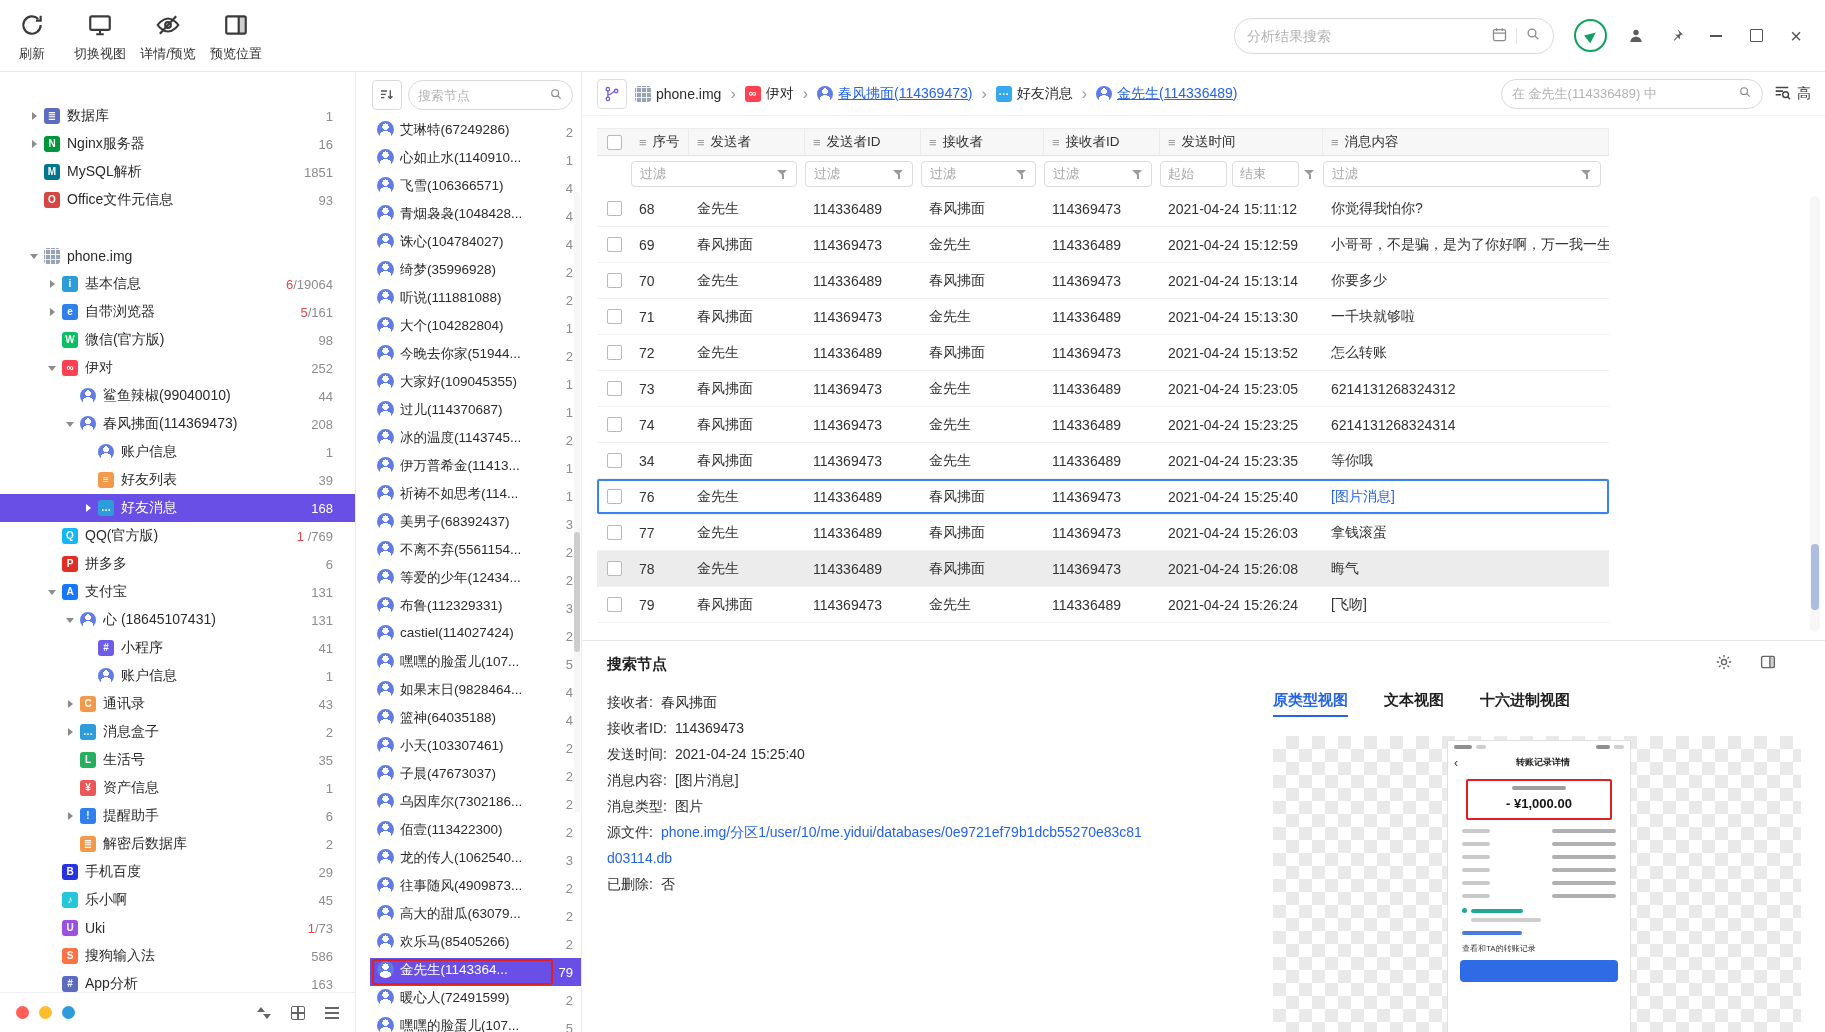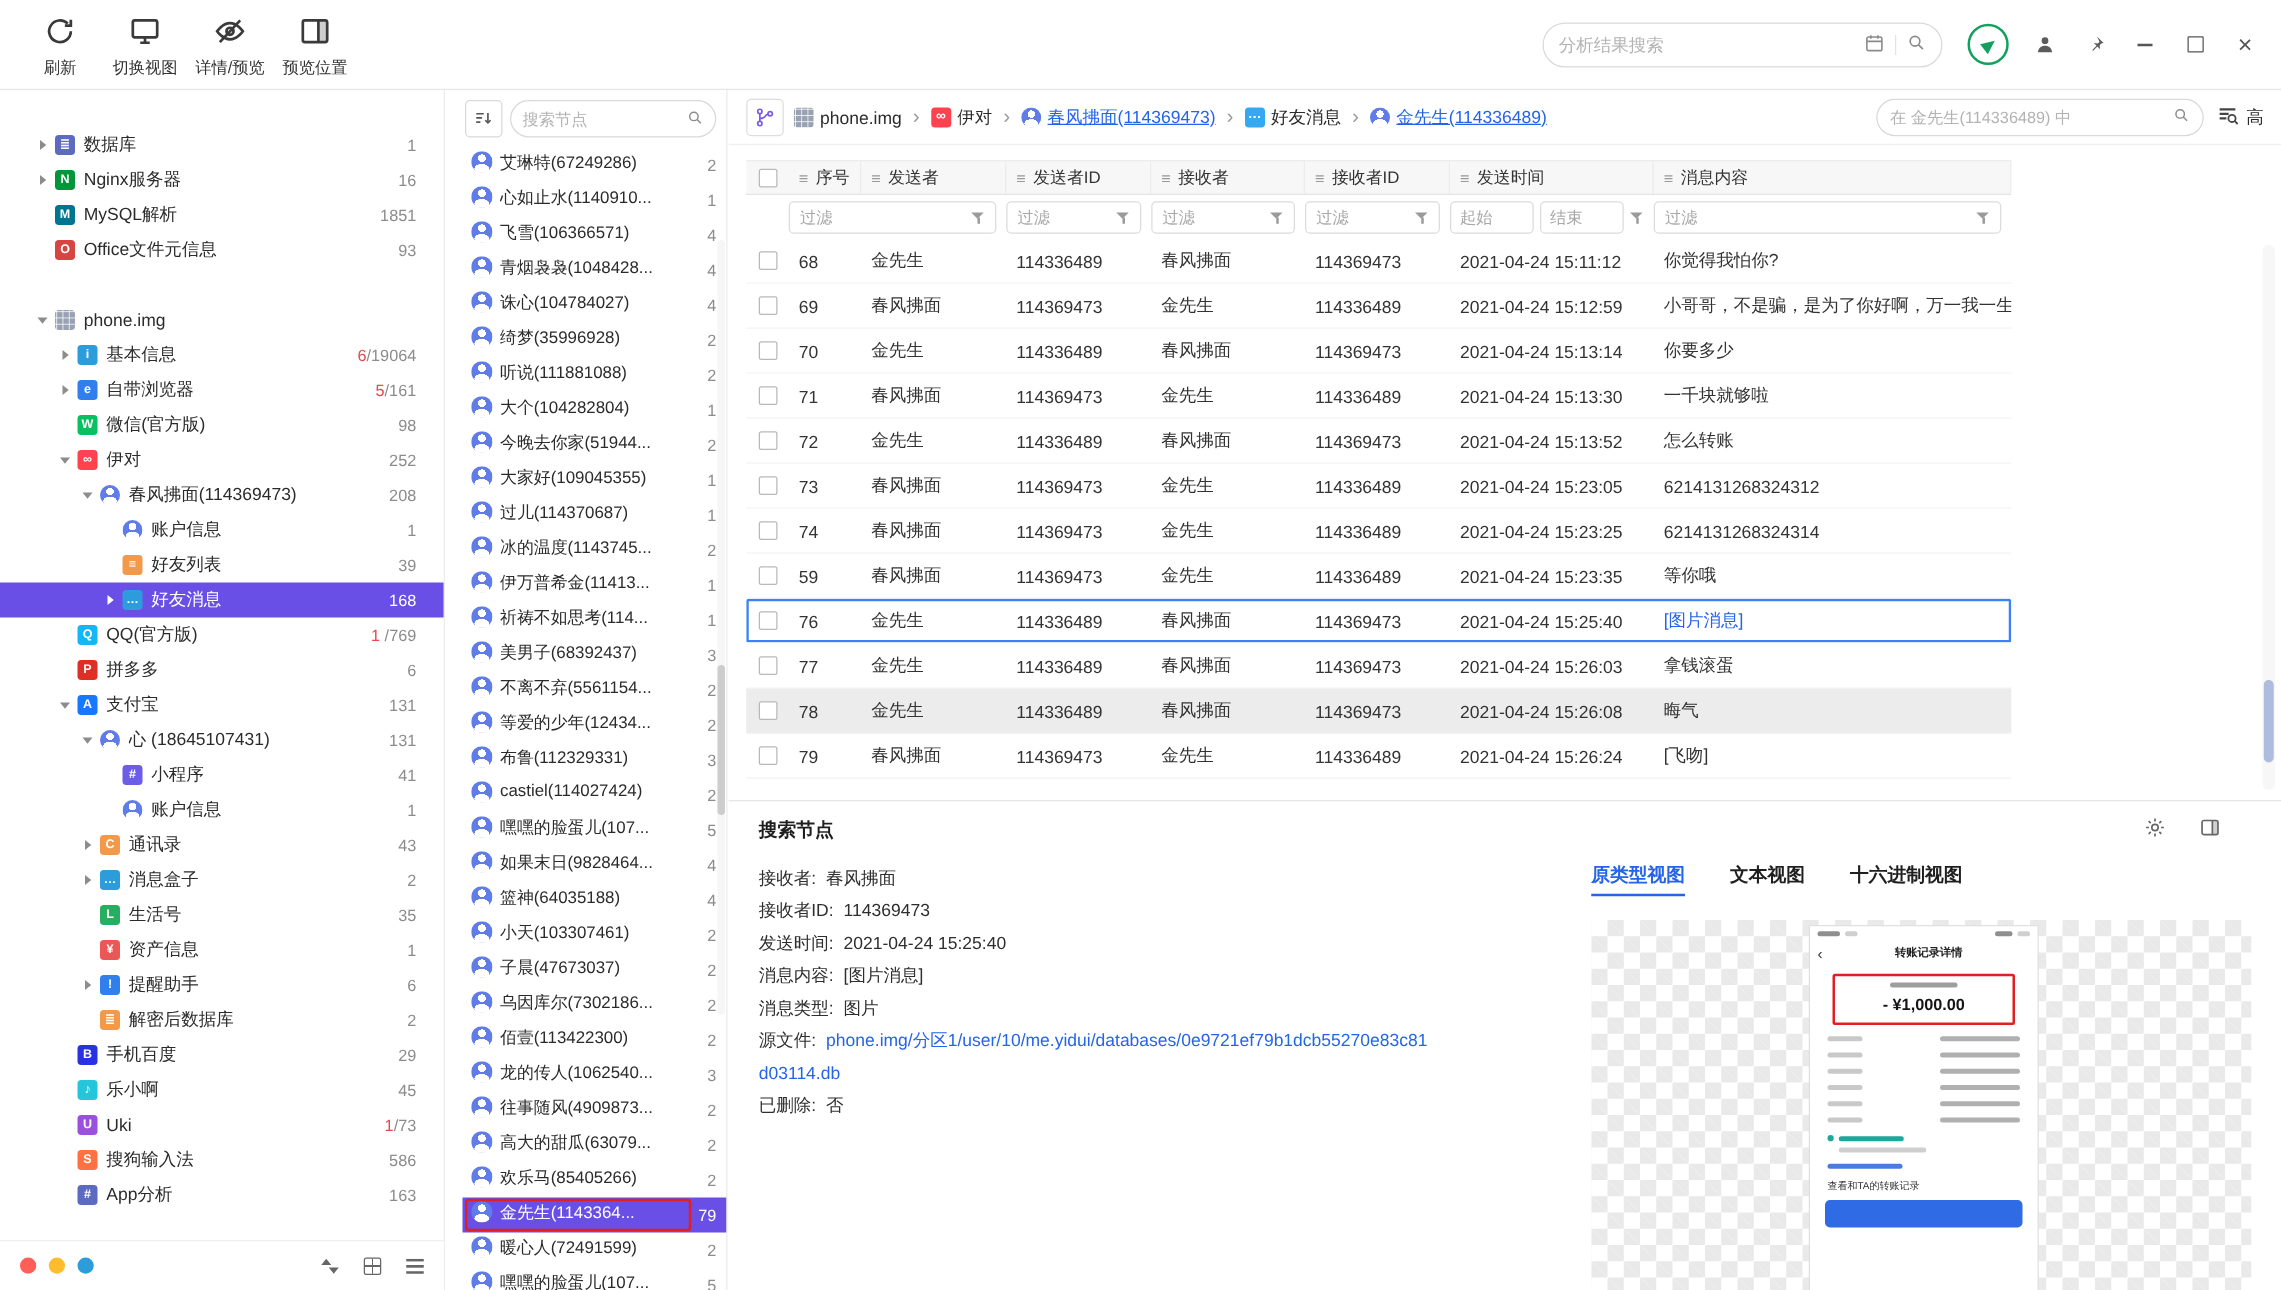--- a/index.html
+++ b/index.html
@@ -1,21 +1,21 @@
 <!DOCTYPE html>
 <html><head>
 <meta charset="utf-8">
 <style>
 *{box-sizing:border-box;margin:0;padding:0}
 html,body{width:1825px;height:1032px}
 body{font-family:"Liberation Sans","DejaVu Sans",sans-serif;background:#fff;color:#262626;overflow:hidden;position:relative;font-size:14px}
 button{font-family:inherit}
 
 .topbar{position:absolute;left:0;top:0;width:1825px;height:72px;border-bottom:1px solid #e7e7e7;display:flex;align-items:center;background:#fff;z-index:6}
-.tb-group{display:flex;align-items:center;padding-left:16px;gap:4px}
+.tb-group{display:flex;align-items:center;gap:4px}
 .tb-btn{display:flex;flex-direction:column;align-items:center;gap:4px;background:none;border:none;min-width:64px;padding:7px 4px 4px;cursor:pointer}
 .tb-btn svg{width:26px;height:26px}
 .tb-label{font-size:13px;color:#333;white-space:nowrap}
 .tb-right{margin-left:auto;display:flex;align-items:center;gap:20px;padding-right:12px}
 .search-pill{display:flex;align-items:center;width:320px;height:36px;border:1px solid #d9d9d9;border-radius:18px;padding:0 12px;gap:8px;background:#fff}
 .search-pill input{flex:1;border:none;outline:none;font-size:14px;font-family:inherit;color:#333;min-width:0}
 input::placeholder{color:#b3b3b3}
 .pill-div{width:1px;height:16px;background:#e3e3e3}
 .nav-badge{width:33px;height:33px;border-radius:50%;border:2.5px solid #12A05F;display:flex;align-items:center;justify-content:center;cursor:pointer}
 .nav-badge::before{content:"";width:0;height:0;border-left:11px solid #12A05F;border-top:5.5px solid transparent;border-bottom:5.5px solid transparent;transform:rotate(-38deg);margin-left:2px}
@@ -294,20 +294,26 @@
           <span class="tree-count"><em class="cred"></em><span>98</span></span>
         </div>
 
         <div class="tree-row" data-level="2" data-arrow="down">
           <span class="tw"></span>
           <span class="tree-icon" data-icon="glyph" style="--c: #FF4150;">∞</span>
           <span class="tree-label">伊对</span>
           <span class="tree-count"><em class="cred"></em><span>252</span></span>
         </div>
 
+        <div class="tree-row" data-level="3" data-arrow="none">
+          <span class="tw"></span>
+          <span class="tree-icon" data-icon="person"></span>
+          <span class="tree-label">鲨鱼辣椒(99040010)</span>
+          <span class="tree-count"><em class="cred"></em><span>44</span></span>
+        </div>
 
         <div class="tree-row" data-level="3" data-arrow="down">
           <span class="tw"></span>
           <span class="tree-icon" data-icon="person"></span>
           <span class="tree-label">春风拂面(114369473)</span>
           <span class="tree-count"><em class="cred"></em><span>208</span></span>
         </div>
 
         <div class="tree-row" data-level="4" data-arrow="none">
           <span class="tw"></span>
@@ -946,21 +952,21 @@
           <span class="t-cell">金先生</span>
           <span class="t-cell">114336489</span>
           <span class="t-cell">2021-04-24 15:23:25</span>
           <span class="t-cell t-content">6214131268324314</span>
         </div>
 
         <div class="t-grid t-row">
           <span class="t-checkcell">
             <span class="checkbox"></span>
           </span>
-          <span class="t-cell">59</span>
+          <span class="t-cell">34</span>
           <span class="t-cell">春风拂面</span>
           <span class="t-cell">114369473</span>
           <span class="t-cell">金先生</span>
           <span class="t-cell">114336489</span>
           <span class="t-cell">2021-04-24 15:23:35</span>
           <span class="t-cell t-content">等你哦</span>
         </div>
 
         <div class="t-grid t-row selected">
           <span class="t-checkcell">

